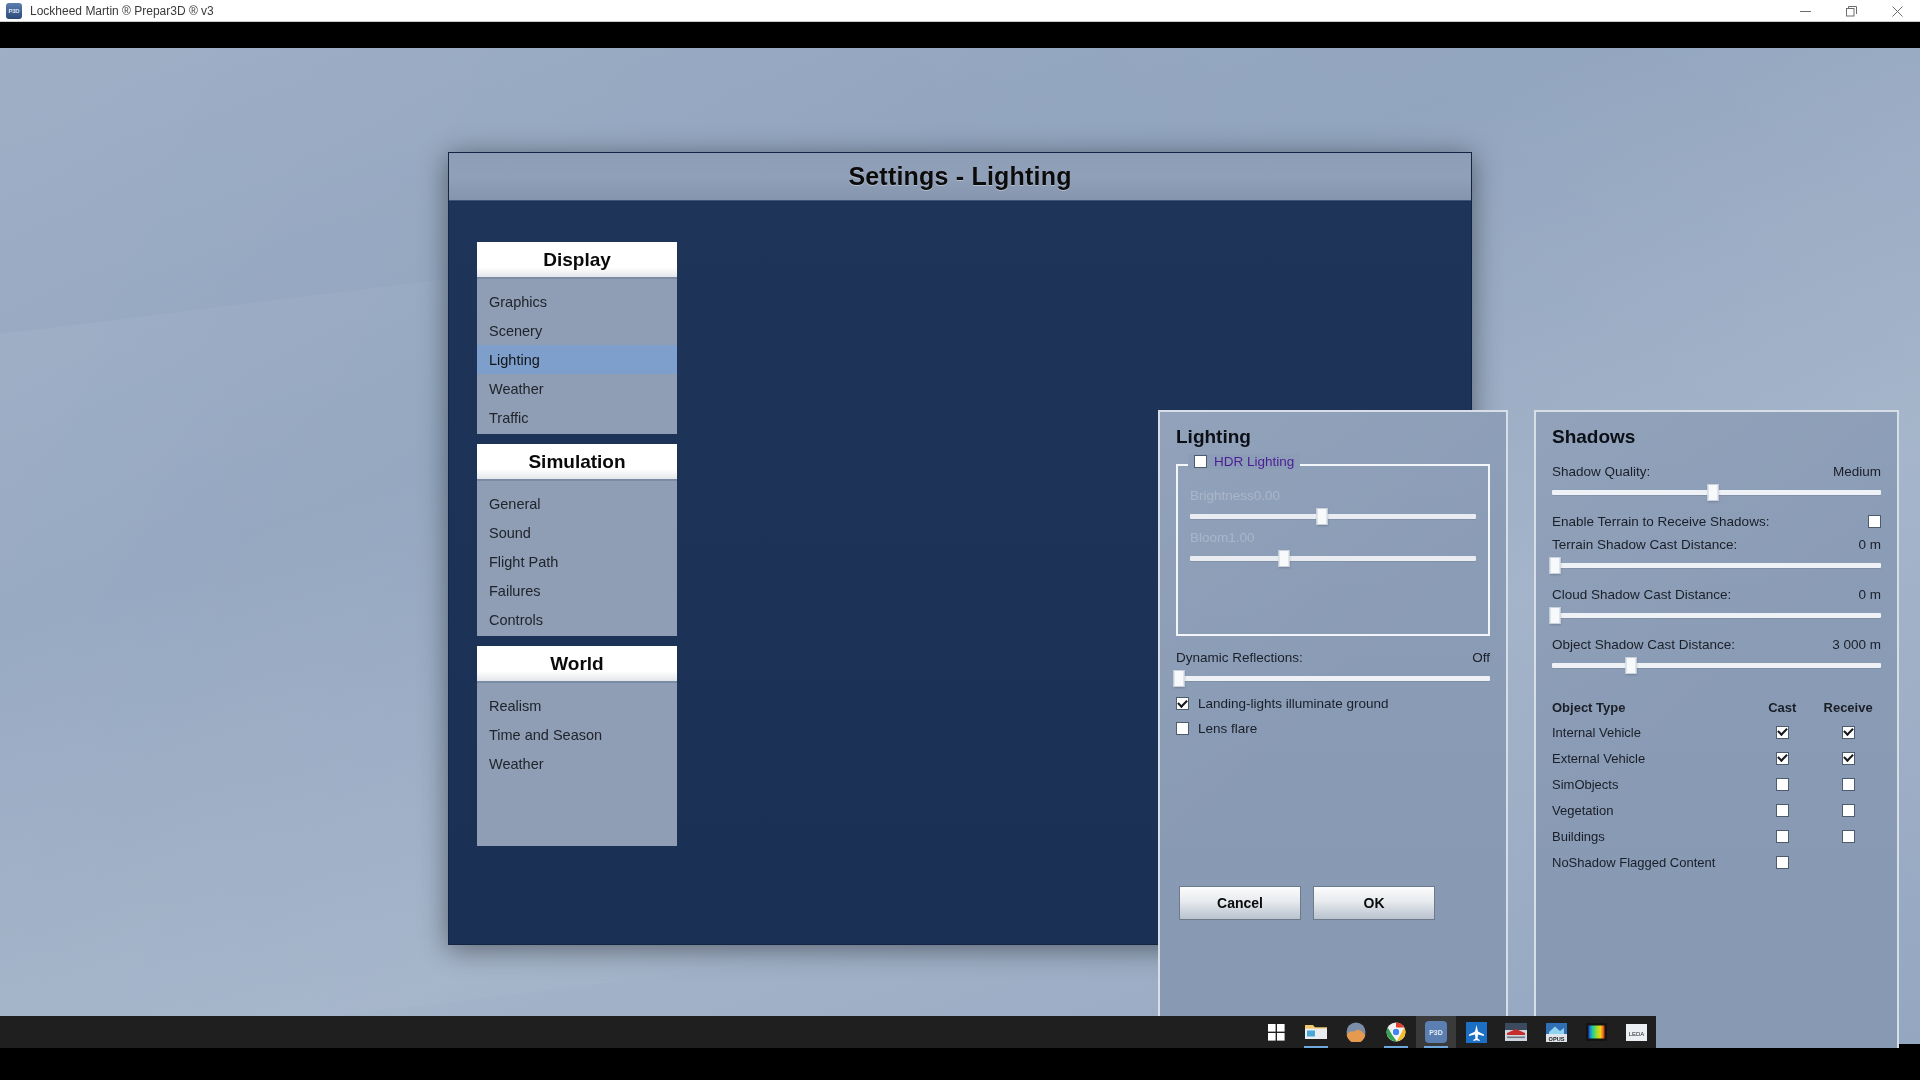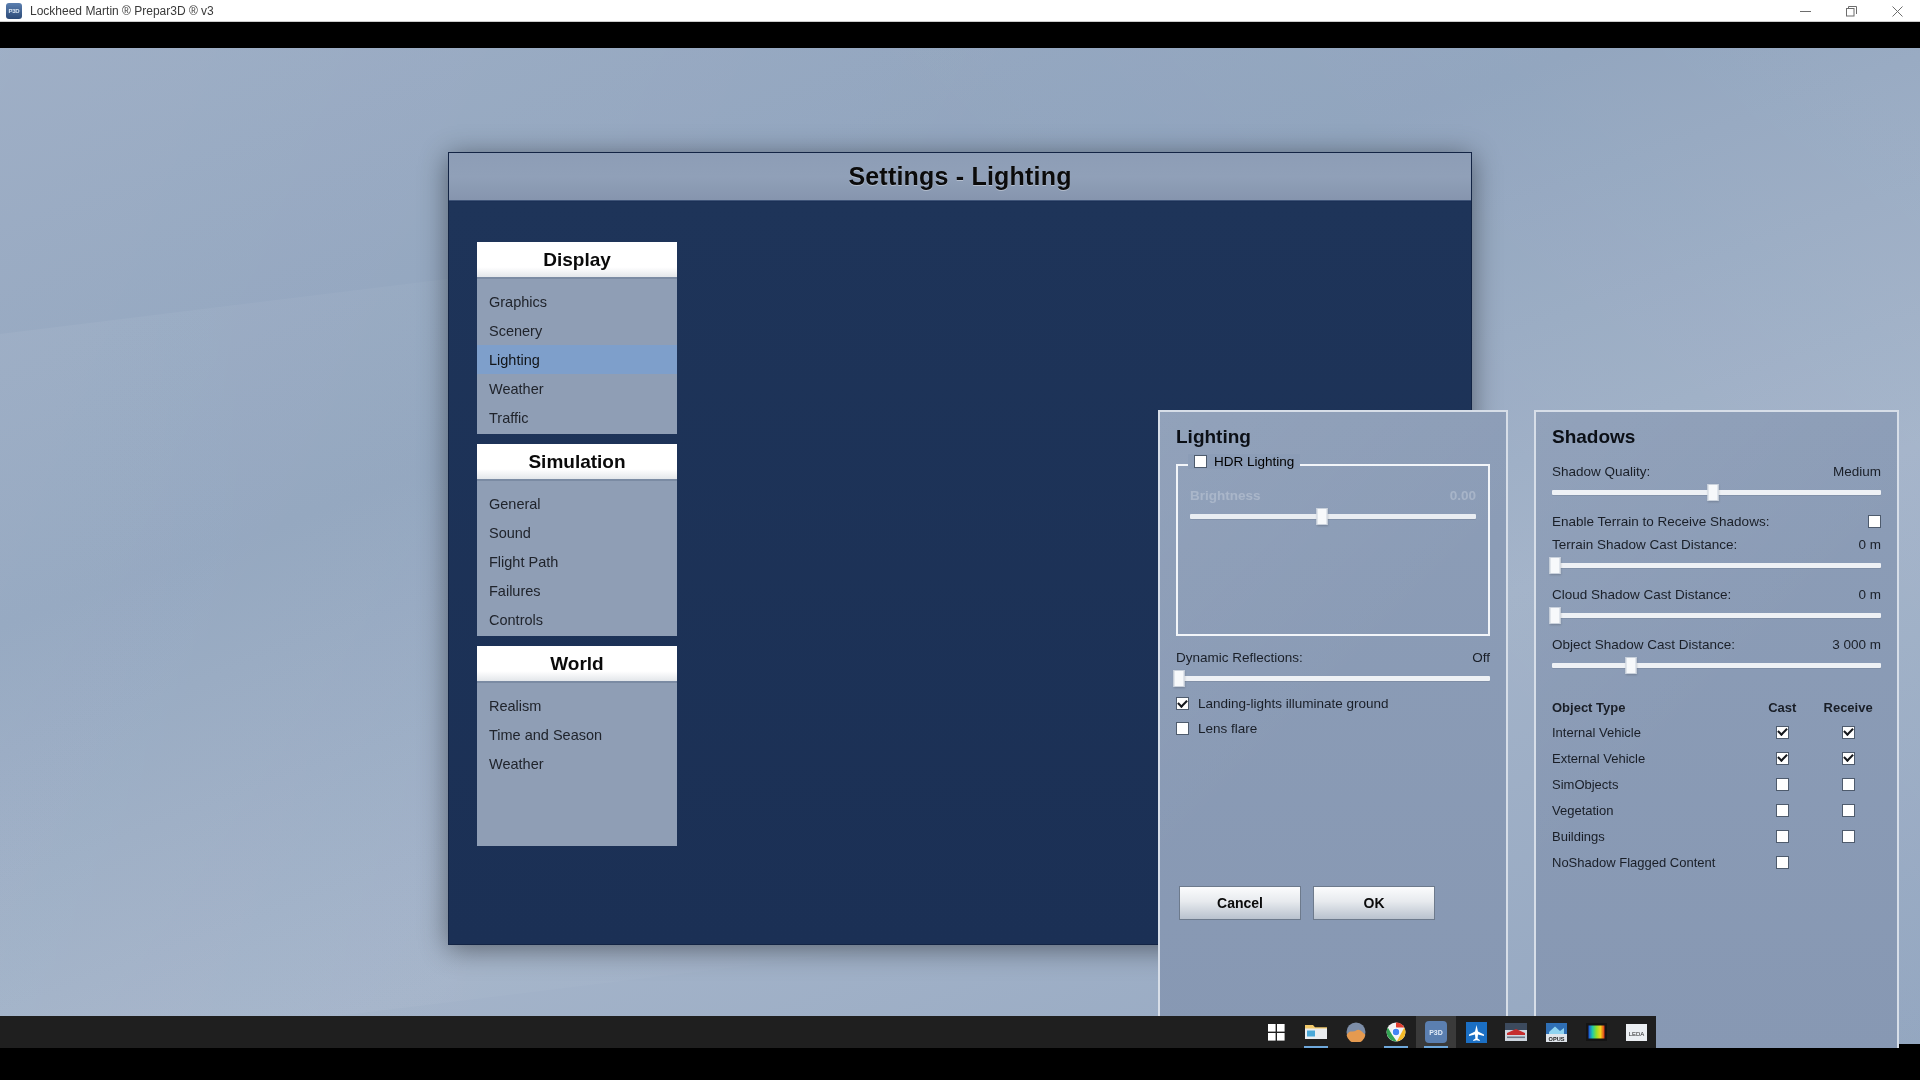--- a/index.html
+++ b/index.html
@@ -161,21 +161,21 @@
     padding: 22px 12px 12px 12px;
     height: 172px;
   }
   .groupbox-legend {
     position: absolute; left: 10px; top: -12px;
     background: #8c9db7;
     padding: 0 6px;
     display: flex; align-items: center; gap: 7px;
   }
   .groupbox-legend .cb-label {
-    font-size: 13.5px; color: #000000;
+    font-size: 13.5px; color: #4c1d95;
   }
 
   
   .checkbox {
     width: 13px; height: 13px;
     background: #ffffff;
     border: 1px solid #4e5b6d;
     display: inline-flex; align-items: center; justify-content: center;
     flex: none;
     cursor: pointer;
@@ -184,24 +184,23 @@
     content: "";
     width: 7px; height: 4px;
     border-left: 2px solid #15181d;
     border-bottom: 2px solid #15181d;
     transform: rotate(-45deg) translate(1px,-1px);
   }
 
   
   .slider-row { margin-bottom: 6px; }
   .slider-labels {
-    display: flex; justify-content: space-between; align-items: baseline;
+    display: flex; align-items: baseline;
     font-size: 13.5px; color: #1a1f28;
     margin-bottom: 5px;
-    font-weight: bold;
   }
   .slider {
     position: relative;
     height: 16px;
   }
   .slider-track {
     position: absolute; left: 0; right: 0; top: 6px;
     height: 5px;
     background: #eef1f5;
     border-radius: 1px;
@@ -407,20 +406,30 @@
                 <div class="slider-labels">
                   <span>Brightness</span>
                   <span>0.00</span>
                 </div>
                 <div class="slider">
                   <div class="slider-track"></div>
                   <div class="slider-thumb" style="left:46%"></div>
                 </div>
               </div>
 
+              <div class="slider-row">
+                <div class="slider-labels">
+                  <span>Bloom</span>
+                  <span>1.00</span>
+                </div>
+                <div class="slider">
+                  <div class="slider-track"></div>
+                  <div class="slider-thumb" style="left:33%"></div>
+                </div>
+              </div>
 
             </div>
 
             <div class="label-row">
               <span>Dynamic Reflections:</span>
               <span>Off</span>
             </div>
             <div class="slider">
               <div class="slider-track"></div>
               <div class="slider-thumb" style="left:1%"></div>

